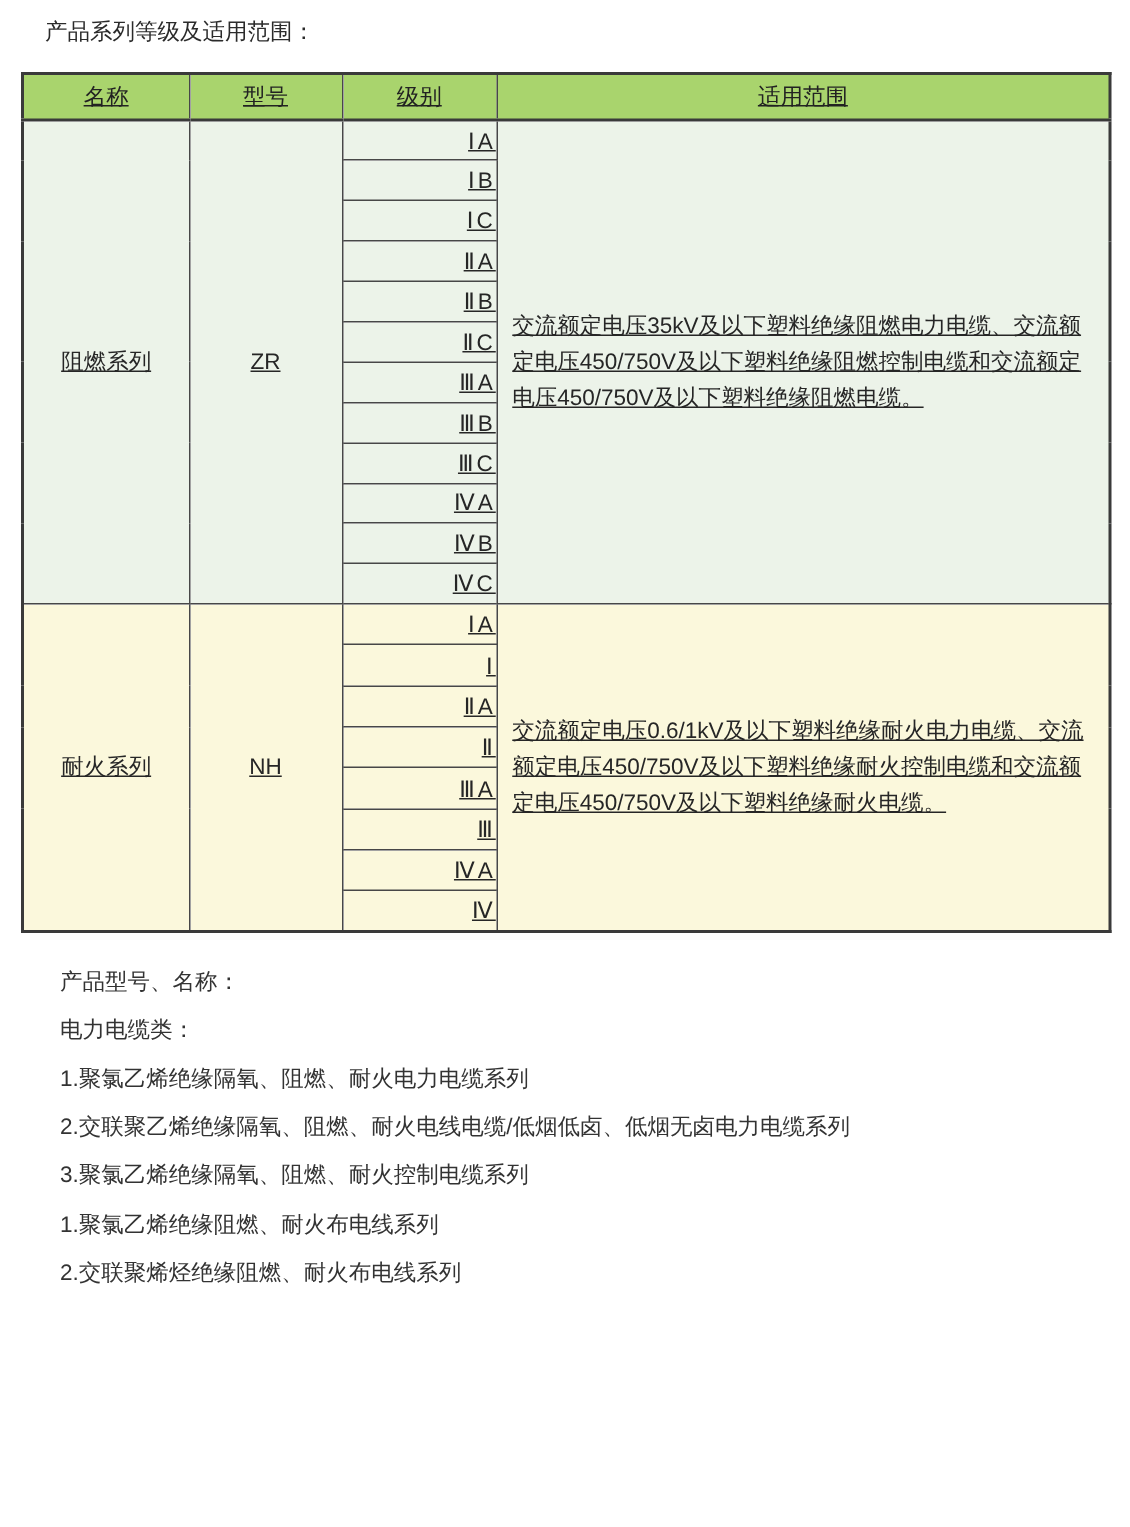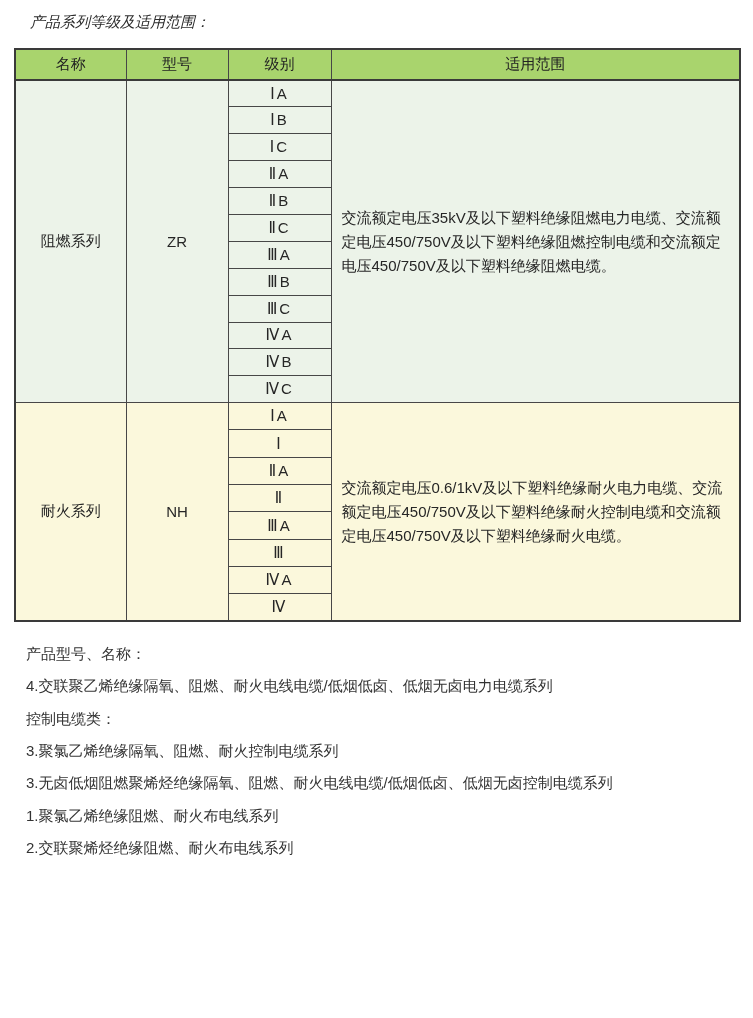--- a/index.html
+++ b/index.html
@@ -3,57 +3,58 @@
 <meta charset="utf-8">
 <style>
   html,body{margin:0;padding:0;}
   body{
     width:753px;height:1018px;background:#ffffff;
     font-family:"Liberation Sans","DejaVu Sans",sans-serif;
     color:#262626;overflow:hidden;
   }
   .page-title{
     margin:12px 0 16px 30px;
-    font-size:15px;line-height:20px;color:#2b2b2b;font-style:italic;
+    font-size:15px;line-height:20px;color:#2b2b2b;
   }
   table.grade-table{
     margin:8px 0 0 14px;
     width:725px;
     border-collapse:collapse;
     table-layout:fixed;
     border:2.5px solid #3a3a3a;
   }
   .grade-table th,.grade-table td{
     border:1.6px solid #474747;
     font-size:15px;
     font-weight:400;
     text-align:center;
     vertical-align:middle;
     padding:0;
     overflow:hidden;
+    text-decoration:underline;
   }
   .grade-table th{
     background:var(--header-bg,#a9d46d);
     height:29px;
     border-bottom:2px solid #3a3a3a;
     color:#222;
   }
   tr.sec0 td{background:var(--sec0-bg,#ecf3e9);}
   tr.sec1 td{background:var(--sec1-bg,#fbf8dc);}
   tr.sec0{height:26.9px;}
   tr.sec1{height:27.3px;}
-  td.level{letter-spacing:2px;}
+  td.level{letter-spacing:2px;text-align:right;}
   td.scope{
     text-align:left;
     padding:8px 10px;
     line-height:24px;
     font-size:15px;
   }
   .bottom-block{
-    margin:16px 0 0 26px;
+    margin:16px 0 0 40px;
   }
   .text-line{
     height:32.4px;
     display:flex;
     align-items:center;
     font-size:15px;
     color:#333333;
     white-space:nowrap;
   }
 </style>
@@ -143,21 +144,21 @@
       </tr>
       <tr class="sec1">
         <td class="level">Ⅳ</td>
       </tr>
     </tbody>
 </table>
 
 <div class="bottom-block">
   <div class="text-line">产品型号、名称：</div>
 
-  <div class="text-line">4.交联聚乙烯绝缘隔氧、阻燃、耐火电线电缆/低烟低卤、低烟无卤电力电缆系列</div>
+  <div class="text-line">电力电缆类：</div>
+  <div class="text-line">1.聚氯乙烯绝缘隔氧、阻燃、耐火电力电缆系列</div>
+  <div class="text-line">2.交联聚乙烯绝缘隔氧、阻燃、耐火电线电缆/低烟低卤、低烟无卤电力电缆系列</div>
 
-  <div class="text-line">控制电缆类：</div>
   <div class="text-line">3.聚氯乙烯绝缘隔氧、阻燃、耐火控制电缆系列</div>
-  <div class="text-line">3.无卤低烟阻燃聚烯烃绝缘隔氧、阻燃、耐火电线电缆/低烟低卤、低烟无卤控制电缆系列</div>
 
   <div class="text-line">1.聚氯乙烯绝缘阻燃、耐火布电线系列</div>
   <div class="text-line">2.交联聚烯烃绝缘阻燃、耐火布电线系列</div>
 </div>
 
 </body></html>

